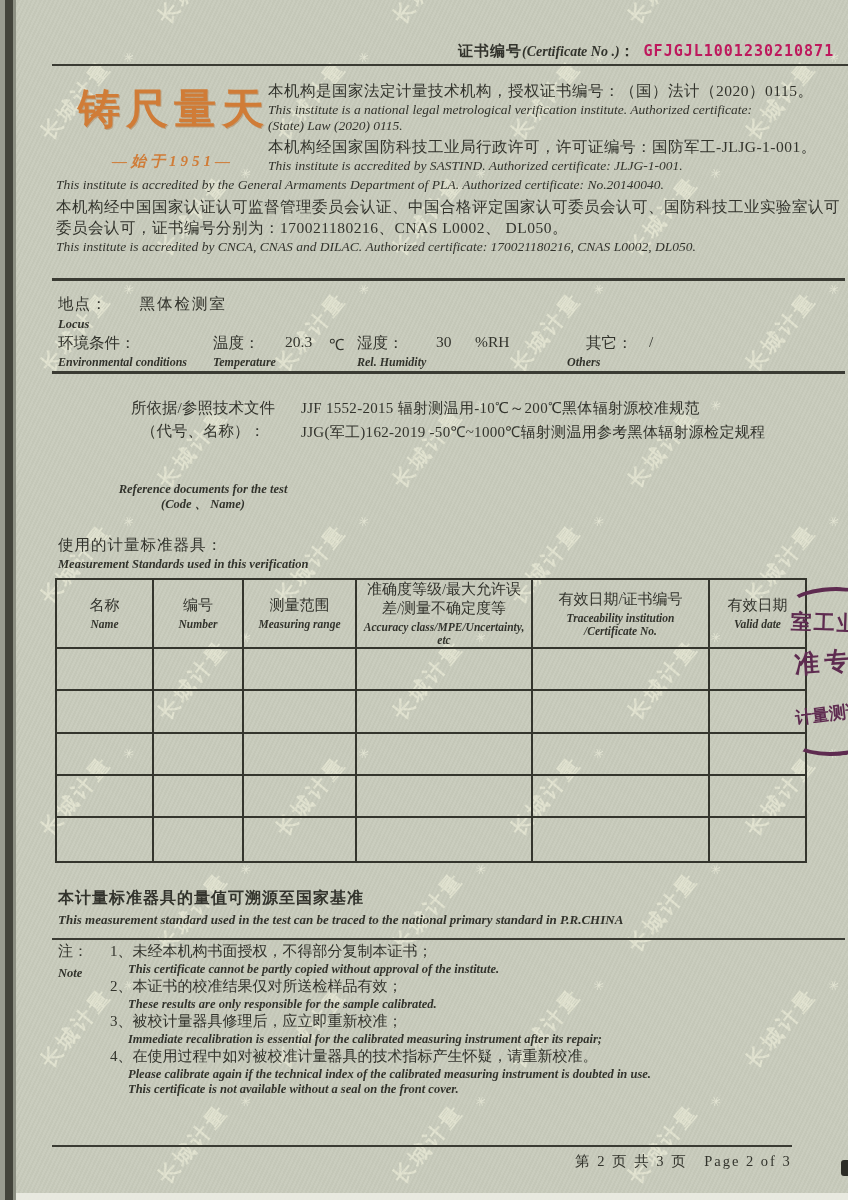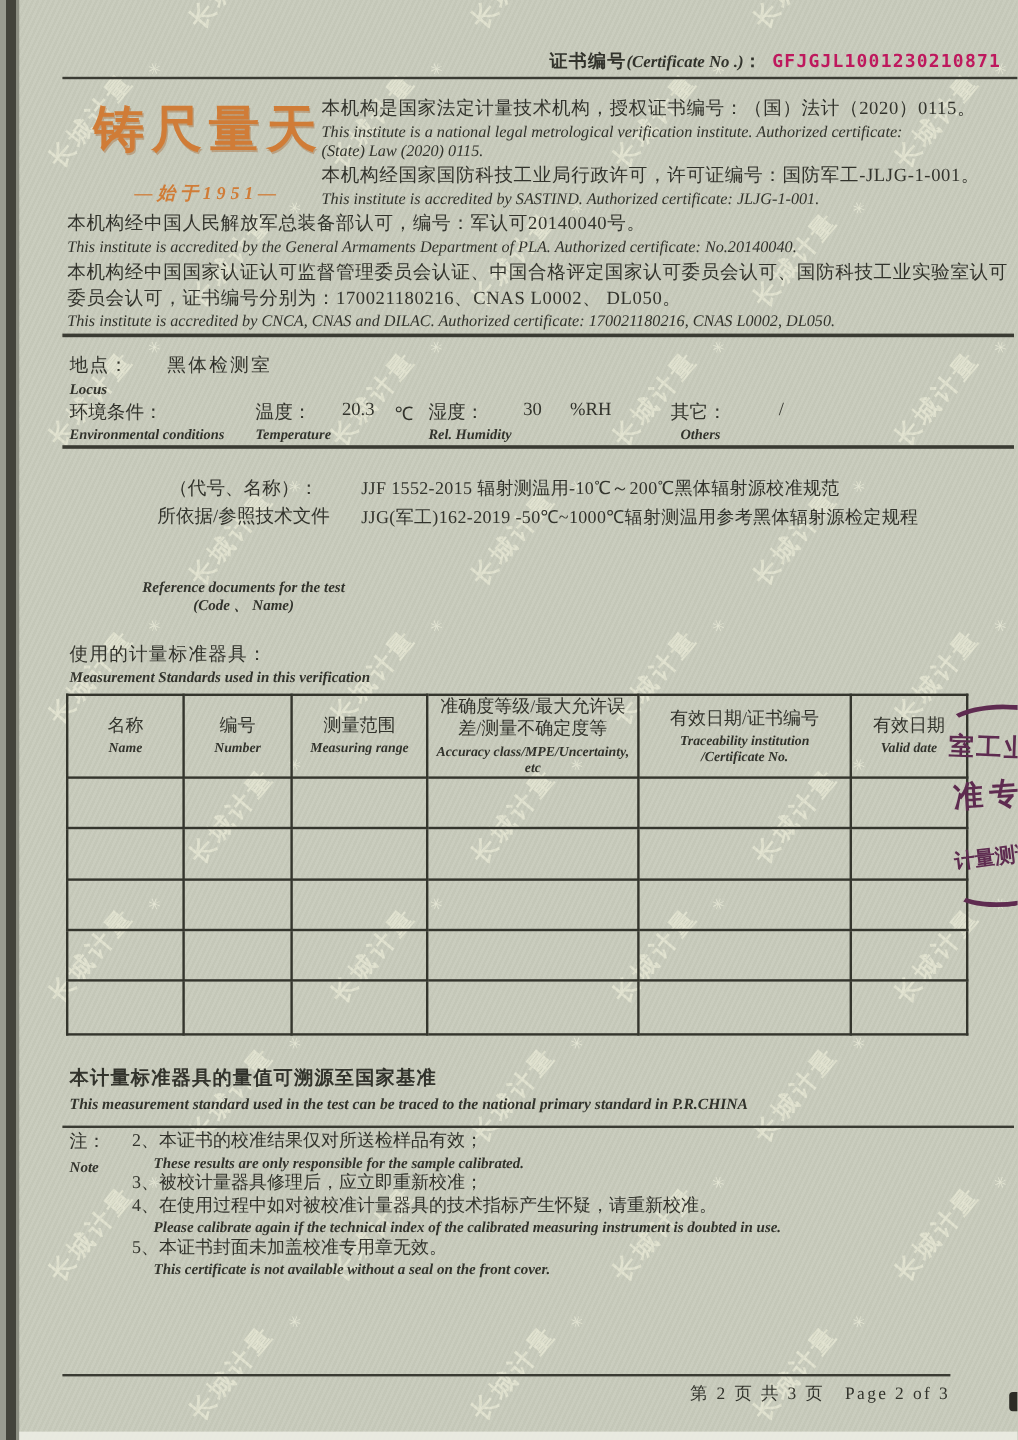--- a/index.html
+++ b/index.html
@@ -205,21 +205,20 @@
 
 <div id="intro-right">
   <div class="pcn">本机构是国家法定计量技术机构，授权证书编号：（国）法计（2020）0115。</div>
   <div class="pen">This institute is a national legal metrological verification institute.  Authorized certificate:
 (State) Law (2020) 0115.</div>
   <div class="pcn">本机构经国家国防科技工业局行政许可，许可证编号：国防军工-JLJG-1-001。</div>
   <div class="pen">This institute is accredited by SASTIND. Authorized certificate: JLJG-1-001.</div>
 </div>
 
 <div id="intro-full">
-  <div class="pcn">本机构经中国人民解放军总装备部认可，编号：军认可20140040号。</div>
   <div class="pen">This institute is accredited by the General Armaments Department of PLA. Authorized certificate: No.20140040.</div>
   <div class="pcn wrap">本机构经中国国家认证认可监督管理委员会认证、中国合格评定国家认可委员会认可、国防科技工业实验室认可委员会认可，证书编号分别为：170021180216、CNAS L0002、 DL050。</div>
   <div class="pen">This institute is accredited by CNCA, CNAS and DILAC. Authorized certificate: 170021180216, CNAS L0002, DL050.</div>
 </div>
 <div class="rule" style="top:278px;width:793px;height:2.5px;"></div>
 
 <div id="locus">
   <div>
     <span class="lab">地点：</span>
     <span class="val">黑体检测室</span>
@@ -228,33 +227,33 @@
 </div>
 
 <div id="env">
   <span style="left:3px;top:0;">环境条件：</span>
   <span style="left:158px;top:0;">温度：</span>
   <span style="left:230px;top:0;">20.3</span>
   <span style="left:274px;top:0;">℃</span>
   <span style="left:302px;top:0;">湿度：</span>
   <span style="left:381px;top:0;">30</span>
   <span style="left:420px;top:0;">%RH</span>
-  <span style="left:504px;top:0;">其它：</span>
+  <span style="left:531px;top:0;">其它：</span>
   <span style="left:594px;top:0;">/</span>
   <span class="sub" style="left:3px;">Environmental conditions</span>
   <span class="sub" style="left:158px;">Temperature</span>
   <span class="sub" style="left:302px;">Rel. Humidity</span>
   <span class="sub" style="left:512px;">Others</span>
 </div>
 <div class="rule" style="top:371px;width:793px;height:2.5px;"></div>
 
 <div id="reference">
   <div class="lab">
+    <div>所依据/参照技术文件</div>
     <div>（代号、名称）：</div>
-    <div>所依据/参照技术文件</div>
   </div>
   <div class="docs">
     <div>JJF 1552-2015  辐射测温用-10℃～200℃黑体辐射源校准规范</div>
     <div>JJG(军工)162-2019  -50℃~1000℃辐射测温用参考黑体辐射源检定规程</div>
   </div>
   <div class="elab">
     <div>Reference documents for the test</div>
     <div>(Code 、 Name)</div>
   </div>
 </div>
@@ -358,32 +357,36 @@
 </div>
 <div class="rule" style="top:938px;width:793px;height:1.5px;"></div>
 
 <div id="notes">
   <div class="nlab">
     <div>注：</div>
     <div class="en">Note</div>
   </div>
   <div class="items">
     <div class="item">
+      <div class="cn">1、未经本机构书面授权，不得部分复制本证书；</div>
+      <div class="en">This certificate cannot be partly copied without approval of the institute.</div>
+    </div>
+    <div class="item">
       <div class="cn">2、本证书的校准结果仅对所送检样品有效；</div>
       <div class="en">These results are only responsible for the sample calibrated.</div>
     </div>
     <div class="item">
       <div class="cn">3、被校计量器具修理后，应立即重新校准；</div>
+      <div class="en">Immediate recalibration is essential for the calibrated measuring instrument after its repair;</div>
     </div>
     <div class="item">
       <div class="cn">4、在使用过程中如对被校准计量器具的技术指标产生怀疑，请重新校准。</div>
       <div class="en">Please calibrate again if the technical index of the calibrated measuring instrument is doubted in use.</div>
     </div>
     <div class="item">
-      <div class="cn">5、本证书封面未加盖校准专用章无效。</div>
       <div class="en">This certificate is not available without a seal on the front cover.</div>
     </div>
   </div>
 </div>
 
 <div class="rule" id="footer-rule"></div>
 <div id="footer-text">第 2 页 共 3 页　Page 2 of 3</div>
 
 <div id="edge-bottom"></div>
 <div id="blob-right"></div>

